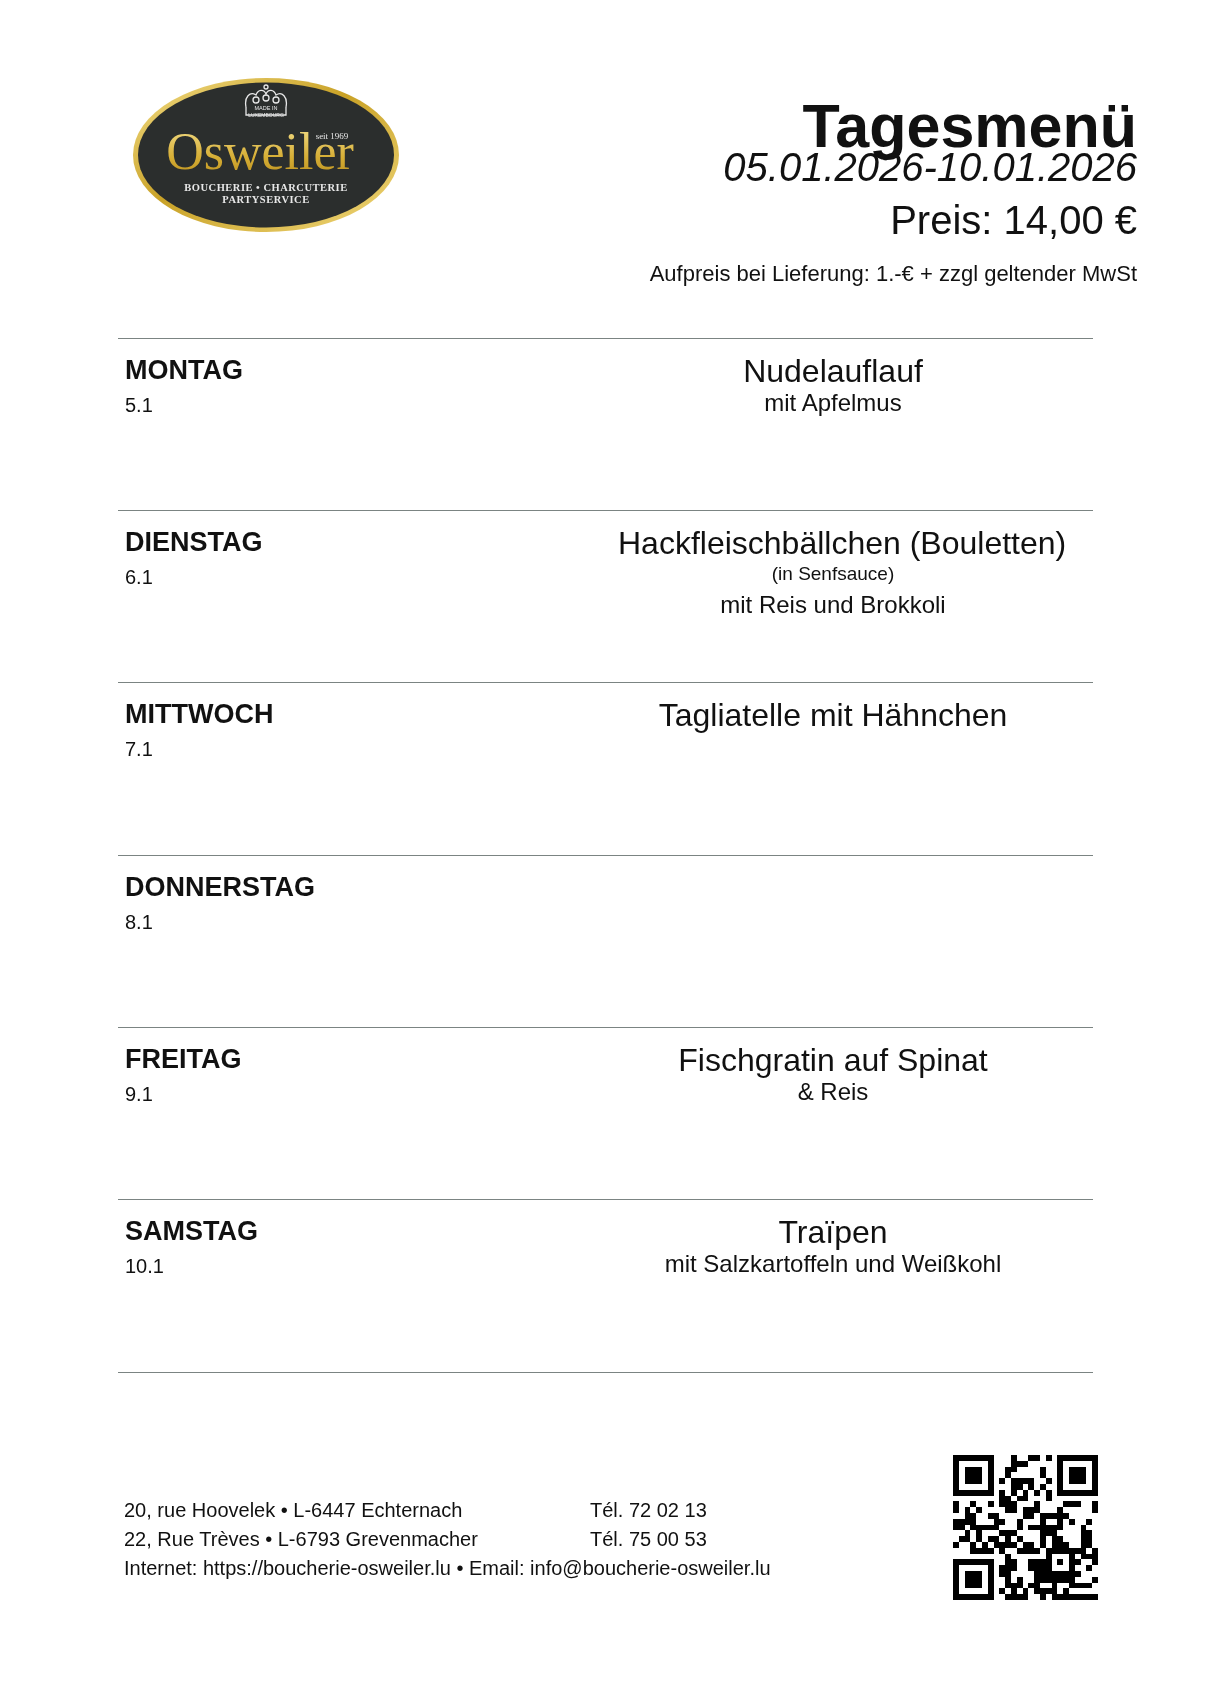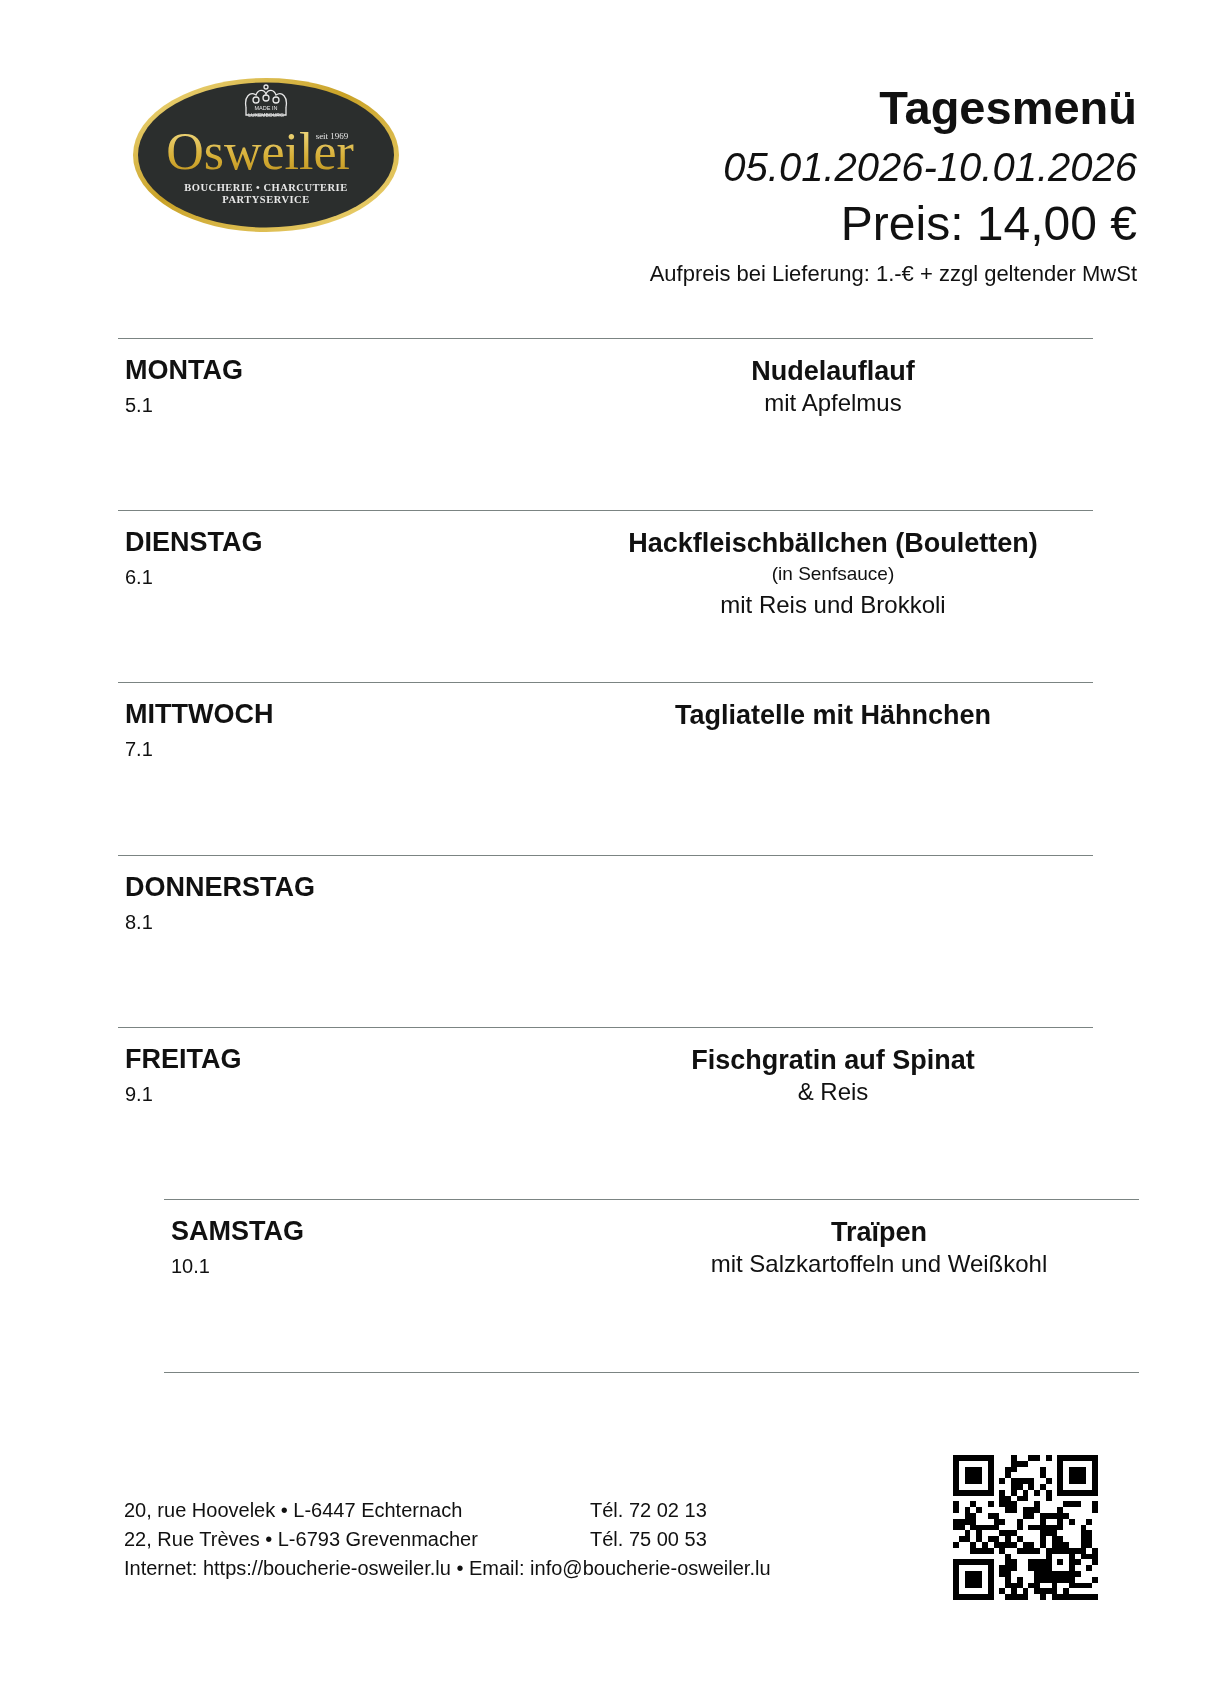--- a/index.html
+++ b/index.html
@@ -6,33 +6,33 @@
   body { width:1212px; height:1704px; position:relative; overflow:hidden;
          font-family:"Liberation Sans", sans-serif; color:#111111; }
   .abs { position:absolute;text-align:center; }
 
   
   #logo { left:132px; top:77px; width:268px; height:156px; }
   #logo svg { width:100%; height:100%; display:block; }
 
   
   .hdr { right:75px; text-align:right; white-space:nowrap; line-height:1; }
-  #title { top:84px; font-size:47px; font-weight:bold; }
+  #title { top:96px; font-size:61px; font-weight:bold; }
   #daterange { top:147px; font-size:40px;font-style:italic; }
-  #price { top:200px; font-size:48px; }
+  #price { top:200px; font-size:40px; }
   #surcharge { top:263px; font-size:22px;text-align:right; }
 
   
   .row { position:absolute; left:118px; width:975px; height:172px;
          border-top:1.5px solid #7b8482; }
-  .row.last { border-bottom:1.5px solid #7b8482;margin-left:46px; }
+  .row.last { border-bottom:1.5px solid #7b8482; }
   .day { position:absolute; left:7px; top:17px; font-size:27px; font-weight:bold; line-height:1.1; }
   .date { position:absolute; left:7px; top:55px; font-size:20px; line-height:1.1; }
   .dish { position:absolute; left:500px; width:430px; top:16px; text-align:center; }
-  .dish-title { font-size:27px; font-weight:bold; line-height:32px; white-space:nowrap; }
+  .dish-title { font-size:32px; font-weight:normal; line-height:32px; white-space:nowrap; }
   .dish-note { font-size:19px; line-height:30px;text-align:center; }
   .dish-side { font-size:24px; line-height:32px; white-space:nowrap; }
 
   
   .foot { font-size:20px; line-height:1; white-space:nowrap; }
   #addr1 { left:124px; top:1500px; }
   #addr2 { left:124px; top:1529px; }
   #tel1 { left:590px; top:1500px; }
   #tel2 { left:590px; top:1529px; }
   #web { left:124px; top:1558px; }

